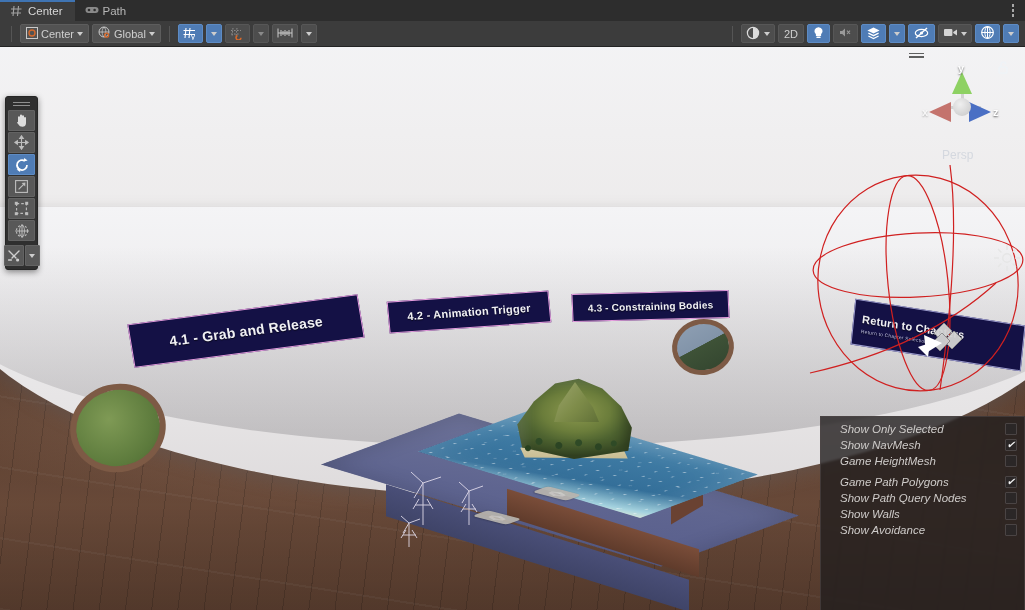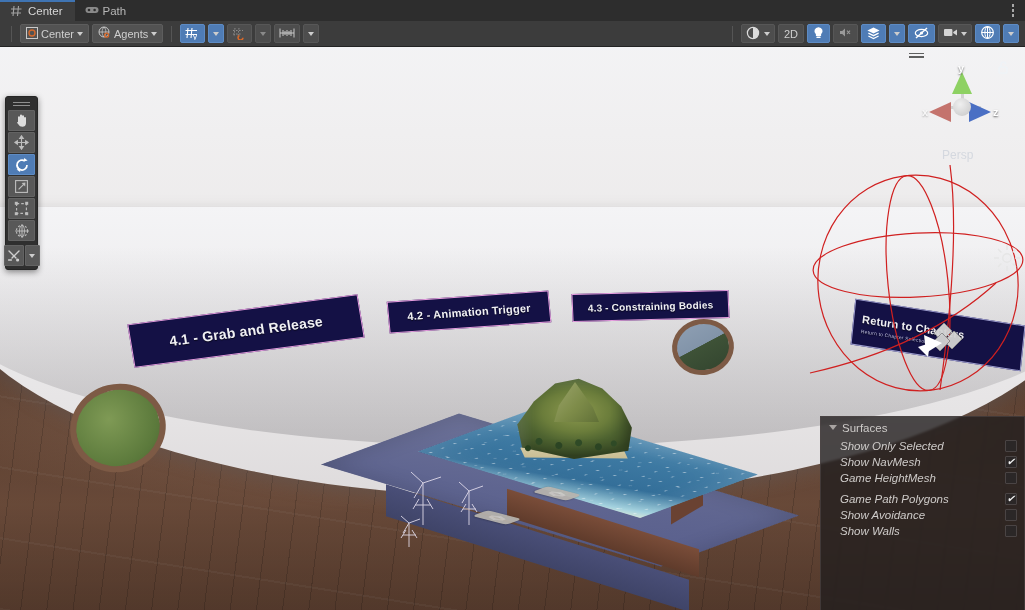--- a/index.html
+++ b/index.html
@@ -333,21 +333,21 @@
     </div>
 
     <div class="tb">
       <span class="gl">
         <svg width="13" height="13" viewBox="0 0 13 13">
             <circle cx="6" cy="6" r="5" fill="none" stroke="#c9c9c9"></circle>
           <path d="M1 6h10M6 1c2.5 2.6 2.5 7.4 0 10M6 1c-2.5 2.6-2.5 7.4 0 10" fill="none" stroke="#c9c9c9" stroke-width=".8"></path>
           <circle cx="8.6" cy="9.2" r="2" fill="none" stroke="#d4682b" stroke-width="1.3"></circle>
           </svg>
       </span>
-      <span>Agents</span>
+      <span>Global</span>
       <span class="caret"></span>
     </div>
 
     <div class="sep"></div>
 
     <div class="tb blue tb-narrow">
       <span class="gl">
         <svg width="15" height="14" viewBox="0 0 15 14">
             <g stroke="#fff" stroke-width="1.1" fill="none">
           <path d="M3 2 L2 12 M7 2 L6 12 M0.5 4.5 H12 M0.5 8.5 H12"></path>
@@ -659,51 +659,51 @@
       <div class="gz-cone gz-z"></div>
       <div class="gz-center"></div>
       <div class="gz-t" style="left:51px; top:12px;">y</div>
       <div class="gz-t" style="left:86px; top:56px;">z</div>
       <div class="gz-t" style="left:15px; top:56px; opacity:.45;">x</div>
       <div class="gz-label">Persp</div>
     </div>
 
     <div class="ainav">
 
-      <div class="ainav-group">
-        <span class="tri"></span>
-        <span>Surfaces</span>
-      </div>
       <div class="ainav-row">
         <span class="lbl">Show Only Selected</span>
         <span class="cbx"></span>
       </div>
       <div class="ainav-row">
         <span class="lbl">Show NavMesh</span>
         <span class="cbx">✔</span>
       </div>
       <div class="ainav-row">
         <span class="lbl">Game HeightMesh</span>
         <span class="cbx"></span>
       </div>
 
       <div class="gap"></div>
 
       <div class="ainav-row">
         <span class="lbl">Game Path Polygons</span>
         <span class="cbx">✔</span>
       </div>
       <div class="ainav-row">
-        <span class="lbl">Show Avoidance</span>
+        <span class="lbl">Show Path Query Nodes</span>
         <span class="cbx"></span>
       </div>
       <div class="ainav-row">
         <span class="lbl">Show Walls</span>
         <span class="cbx"></span>
       </div>
+      <div class="ainav-row">
+        <span class="lbl">Show Avoidance</span>
+        <span class="cbx"></span>
+      </div>
 
       <div class="gap"></div>
 
       <div class="ainav-group">
         
         
       </div>
 
     </div>
 

